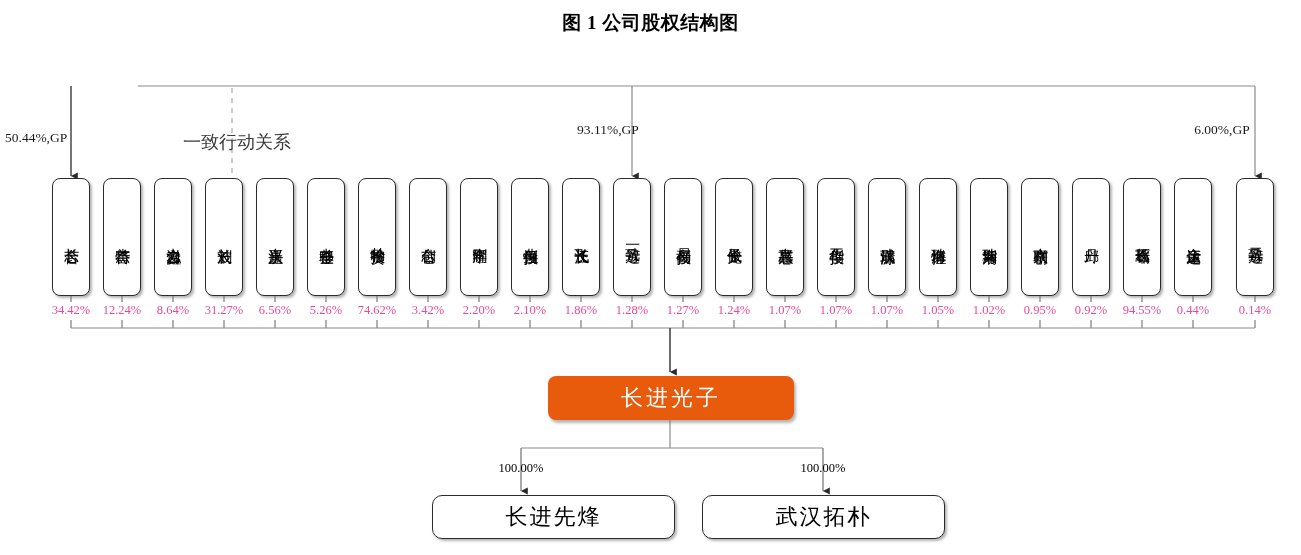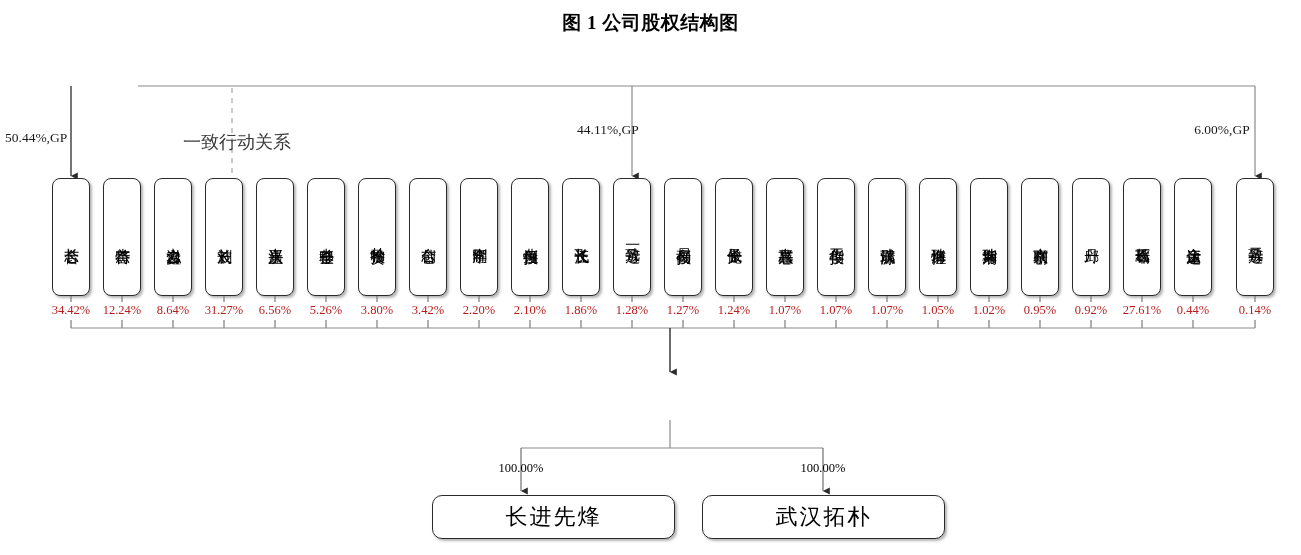--- a/index.html
+++ b/index.html
@@ -120,21 +120,21 @@
   .edge-label.gp { font-size: 13.5px; }
   .pct-label {
     position: absolute;
     top: 303px;
     width: 58px;
     margin-left: -29px;
     text-align: center;
     font-size: 12.5px;
     white-space: nowrap;
     font-family: "Liberation Serif", "DejaVu Serif", serif;
-    color: #b91c1c;
+    color: #ec4899;
   }
   .dashed-note {
     position: absolute;
     left: 183px;
     top: 130px;
     font-size: 18px;
     color: #3a3a3a;
     white-space: nowrap;
   }
   .sub-pct {
@@ -233,21 +233,21 @@
     <path d="M521,448 L823,448" stroke="#8a8a8a" stroke-width="1.2" fill="none"></path>
     <path d="M521,448 L521,491" stroke="#6f6f6f" stroke-width="1.2" fill="none" marker-end="url(#arrowDark)"></path>
     <path d="M823,448 L823,491" stroke="#6f6f6f" stroke-width="1.2" fill="none" marker-end="url(#arrowDark)"></path>
   </svg>
 
 
   <div class="dashed-note">一致行动关系</div>
 
   <div id="gp-label-host">
       <div class="edge-label gp" style="left: 5px; top: 130px; width: 132px; text-align: left;">50.44%,GP</div>
-      <div class="edge-label gp" style="left: 542px; top: 122px; width: 132px; text-align: center;">44.11%,GP</div>
+      <div class="edge-label gp" style="left: 542px; top: 122px; width: 132px; text-align: center;">93.11%,GP</div>
       <div class="edge-label gp" style="left: 1156px; top: 122px; width: 132px; text-align: center;">6.00%,GP</div>
     </div>
 
   <div id="shareholder-host">
       <div class="node node-vert" style="left: 52px;">
         <span class="vtext">长合芯</span>
       </div>
       <div class="pct-label" style="left: 71px;">34.42%</div>
       <div class="node node-vert" style="left: 103px;">
         <span class="vtext">杰普特</span>
@@ -265,21 +265,21 @@
         <span class="vtext">嘉兴沃土</span>
       </div>
       <div class="pct-label" style="left: 275px;">6.56%</div>
       <div class="node node-vert" style="left: 307px;">
         <span class="vtext">中移基金</span>
       </div>
       <div class="pct-label" style="left: 326px;">5.26%</div>
       <div class="node node-vert" style="left: 358px;">
         <span class="vtext">哈勃投资</span>
       </div>
-      <div class="pct-label" style="left: 377px;">3.80%</div>
+      <div class="pct-label" style="left: 377px;">74.62%</div>
       <div class="node node-vert" style="left: 409px;">
         <span class="vtext">合创芯</span>
       </div>
       <div class="pct-label" style="left: 428px;">3.42%</div>
       <div class="node node-vert" style="left: 460px;">
         <span class="vtext">李耀刚</span>
       </div>
       <div class="pct-label" style="left: 479px;">2.20%</div>
       <div class="node node-vert" style="left: 511px;">
         <span class="vtext">典恒创投</span>
@@ -325,31 +325,34 @@
         <span class="vtext">南京联创</span>
       </div>
       <div class="pct-label" style="left: 1040px;">0.95%</div>
       <div class="node node-vert" style="left: 1072px;">
         <span class="vtext">邱丹</span>
       </div>
       <div class="pct-label" style="left: 1091px;">0.92%</div>
       <div class="node node-vert" style="left: 1123px;">
         <span class="vtext">长瑞琢石</span>
       </div>
-      <div class="pct-label" style="left: 1142px;">27.61%</div>
+      <div class="pct-label" style="left: 1142px;">94.55%</div>
       <div class="node node-vert" style="left: 1174px;">
         <span class="vtext">金康运达</span>
       </div>
       <div class="pct-label" style="left: 1193px;">0.44%</div>
       <div class="node node-vert" style="left: 1236px;">
         <span class="vtext">致远二号</span>
       </div>
       <div class="pct-label" style="left: 1255px;">0.14%</div>
     </div>
 
+  <div class="node node-company" style="background: rgb(232, 90, 12); color: rgb(255, 255, 255);">
+    <span>长进光子</span>
+  </div>
 
   <div id="subsidiary-host">
       <div class="node node-sub sub-left">
         <span>长进先烽</span>
       </div>
       <div class="sub-pct" style="left: 521px;">100.00%</div>
       <div class="node node-sub sub-right">
         <span>武汉拓朴</span>
       </div>
       <div class="sub-pct" style="left: 823px;">100.00%</div>

